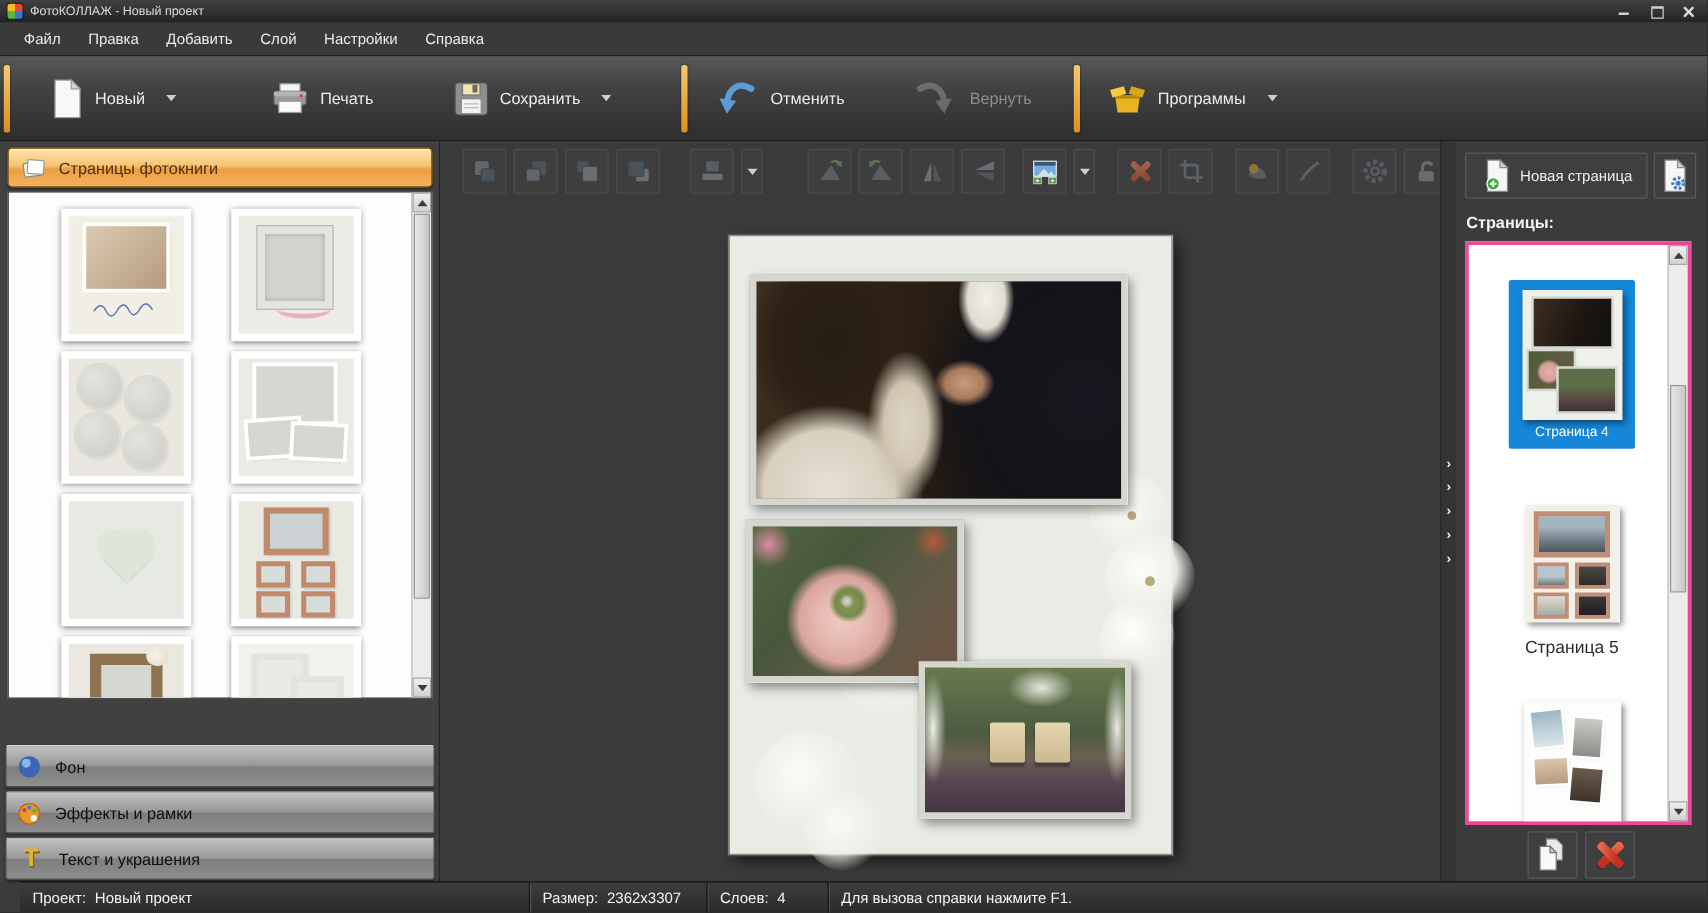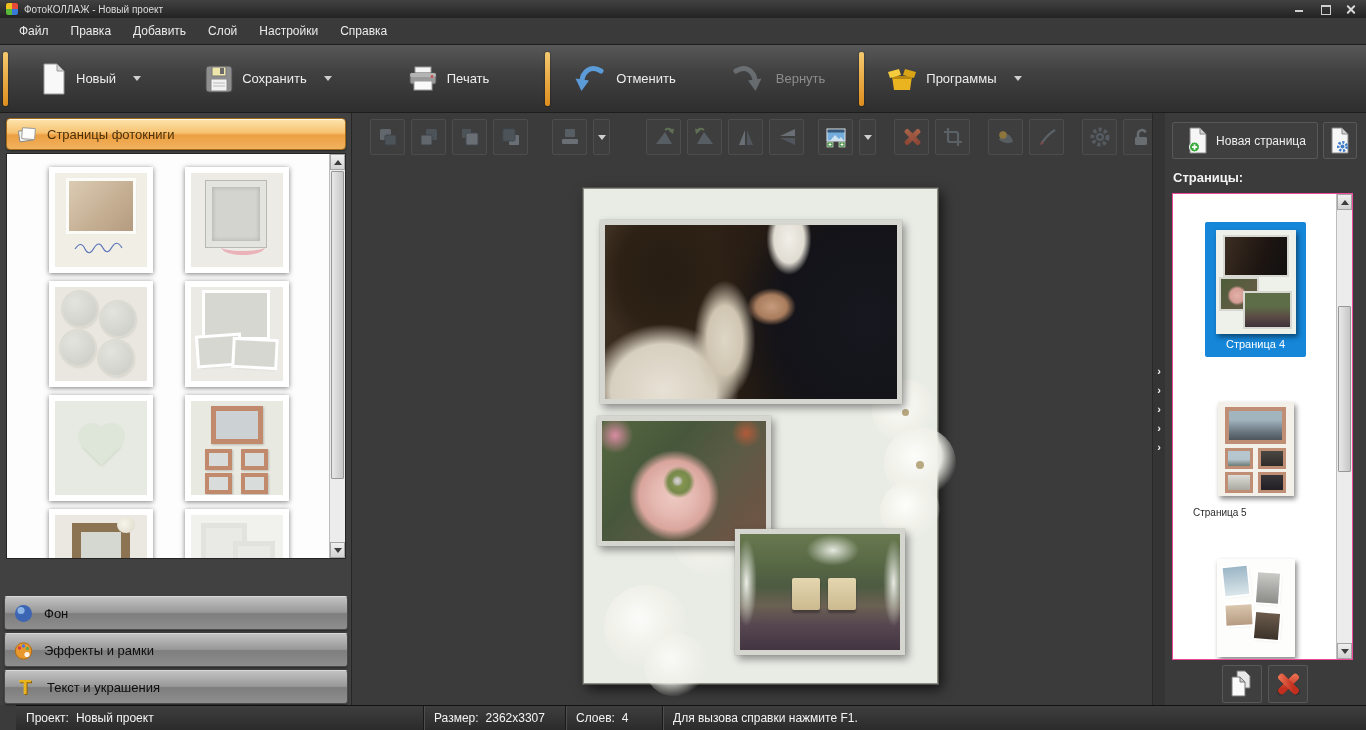--- a/index.html
+++ b/index.html
@@ -182,43 +182,43 @@
 
   
   .right-panel { position:absolute; right:0; top:0; width:201px; height:592px; background:#3b3b3b; }
   .rp-btn { position:absolute; background:#3f3f3f; border:1px solid #585858; border-radius:2px;
     display:flex; align-items:center; justify-content:center; cursor:pointer; }
   .rp-newpage { left:7px; top:9px; width:146px; height:37px; gap:8px; padding-left:4px;
     color:#ededed; font-size:12px; }
   .rp-settings { left:158px; top:9px; width:34px; height:37px; }
   .rp-label { position:absolute; left:8px; top:57px; font-size:13px; font-weight:bold; color:#f4f4f4; }
   .rp-list { position:absolute; left:7px; top:80px; width:181px; height:467px; background:#fff;
-    border:1px solid #ec4899; overflow:hidden; }
+    border:3px solid #ec4899; overflow:hidden; }
   .sel-box { position:absolute; left:32px; top:28px; width:101px; height:135px; background:#1586d8;
     border-radius:2px; display:flex; flex-direction:column; align-items:center; padding-top:8px;
     cursor:pointer; }
   .pthumb { background:#eef0ea; box-shadow:2px 3px 5px #00000077; position:relative; }
   .th4 { width:80px; height:104px; }
   .sel-label { margin-top:4px; font-size:11px; color:#fff; }
   .m4c { position:absolute; left:9px; top:7px; width:62px; height:38px;
     background:linear-gradient(110deg,#3c2e22,#1d1511 60%,#111); box-shadow:0 0 0 2px #d8d8d2; }
   .m4f { position:absolute; left:5px; top:49px; width:36px; height:30px;
     background:radial-gradient(circle 12px at 45% 55%, #e2b2aa 0%, #d59d95 60%, #d59d9500 82%),
       linear-gradient(130deg,#4d5d39,#6b5b49); box-shadow:0 0 0 2px #d8d8d2; }
   .m4a { position:absolute; left:29px; top:63px; width:45px; height:34px;
     background:linear-gradient(#5d6d47 40%,#5b4b45 70%,#3d3139); box-shadow:0 0 0 2px #d8d8d2; }
   .item5 { position:absolute; left:45px; top:208px; cursor:pointer; }
   .th5 { width:76px; height:94px; background:#f3f0ea; }
   .m5t { position:absolute; left:7px; top:5px; width:61px; height:37px; border:4px solid #c08e74;
     background:linear-gradient(#a2b4be 30%,#66727c 75%,#4d555d); }
   .m5s { position:absolute; width:28px; height:21px; border:3px solid #c08e74; }
   .m5a { background:linear-gradient(#b6c6ce 55%,#6b7b75); } .m5b { background:linear-gradient(#4b4743,#2f2b29); }
   .m5c { background:linear-gradient(#dddDD7,#a9a9a1); } .m5d { background:linear-gradient(#393539,#211f23); }
-  .item5-label { position:absolute; left:0; top:313px; width:165px; text-align:left;
-    font-size:10px; color:#2c2c2c;margin-left:20px; }
+  .item5-label { position:absolute; left:0; top:313px; width:165px; text-align:center;
+    font-size:14px; color:#2c2c2c; }
   .item6 { position:absolute; left:44px; top:365px; cursor:pointer; }
   .th6 { width:78px; height:98px; background:#fdfdfb; }
   .m6 { position:absolute; box-shadow:0 0 0 2px #fff, 1px 1px 3px #0003; }
   .m6a { left:7px; top:8px; width:24px; height:28px; background:linear-gradient(#9cb6c6,#dae6ea);
     transform:rotate(-6deg); }
   .m6b { left:40px; top:14px; width:22px; height:30px; background:linear-gradient(#cacac6,#8b8b87);
     transform:rotate(4deg); }
   .m6c { left:9px; top:46px; width:26px; height:20px; background:linear-gradient(#dac6ae,#b59b81);
     transform:rotate(-3deg); }
   .m6d { left:38px; top:54px; width:24px; height:26px; background:linear-gradient(#6b5b4d,#3d3329);
@@ -268,41 +268,41 @@
   <div class="toolbar">
     <span class="tsep"></span>
     <div class="tbtn" style="margin-left:18px;">
       <svg width="26" height="32" viewBox="0 0 26 32">
         <path d="M3 1 h13 l7 7 v23 h-20 z" fill="#f8f8f8" stroke="#9a9a9a"></path>
         <path d="M16 1 l7 7 h-7 z" fill="#d6d6d6" stroke="#9a9a9a"></path>
       </svg>
       <span>Новый</span>
       <span class="dd-arrow"></span>
     </div>
+    <div class="tbtn m-print">
+      <svg width="30" height="26" viewBox="0 0 30 26">
+        <rect x="7" y="1" width="16" height="7" fill="#f4f4f4" stroke="#999"></rect>
+        <rect x="2" y="7" width="26" height="11" rx="2" fill="#9a9a9a" stroke="#555"></rect>
+        <rect x="2" y="7" width="26" height="4" rx="2" fill="#b4b4b4"></rect>
+        <rect x="6" y="15" width="18" height="9" fill="#fafafa" stroke="#999"></rect>
+        <circle cx="24" cy="10.5" r="1.3" fill="#cc4444"></circle>
+      </svg>
+      <span>Печать</span>
+    </div>
     <div class="tbtn m-save">
       <svg width="28" height="28" viewBox="0 0 28 28">
         <rect x="1" y="1" width="26" height="26" rx="3" fill="#8e8e8e" stroke="#4d4d4d"></rect>
         <rect x="7" y="2" width="14" height="9" fill="#efe6ac" stroke="#777"></rect>
         <rect x="15" y="3" width="4" height="6" fill="#6a6a6a"></rect>
         <rect x="6" y="14" width="16" height="12" fill="#f2f2f2" stroke="#888"></rect>
         <line x1="8" y1="18" x2="20" y2="18" stroke="#bbb"></line>
         <line x1="8" y1="21" x2="20" y2="21" stroke="#bbb"></line>
       </svg>
       <span>Сохранить</span>
       <span class="dd-arrow"></span>
-    </div>
-    <div class="tbtn m-print">
-      <svg width="30" height="26" viewBox="0 0 30 26">
-        <rect x="7" y="1" width="16" height="7" fill="#f4f4f4" stroke="#999"></rect>
-        <rect x="2" y="7" width="26" height="11" rx="2" fill="#9a9a9a" stroke="#555"></rect>
-        <rect x="2" y="7" width="26" height="4" rx="2" fill="#b4b4b4"></rect>
-        <rect x="6" y="15" width="18" height="9" fill="#fafafa" stroke="#999"></rect>
-        <circle cx="24" cy="10.5" r="1.3" fill="#cc4444"></circle>
-      </svg>
-      <span>Печать</span>
     </div>
     <span class="tsep m-sep2"></span>
     <div class="tbtn m-undo">
       <svg width="34" height="34" viewBox="0 0 34 34">
         <path d="M28 9 C18 3 9.5 9 8.8 20" fill="none" stroke="#5b9bd8" stroke-width="5" stroke-linecap="round"></path>
         <polygon points="8.5,29 2.5,16.5 16,18.5" fill="#5b9bd8"></polygon>
       </svg>
       <span>Отменить</span>
     </div>
     <div class="tbtn m-redo disabled">

